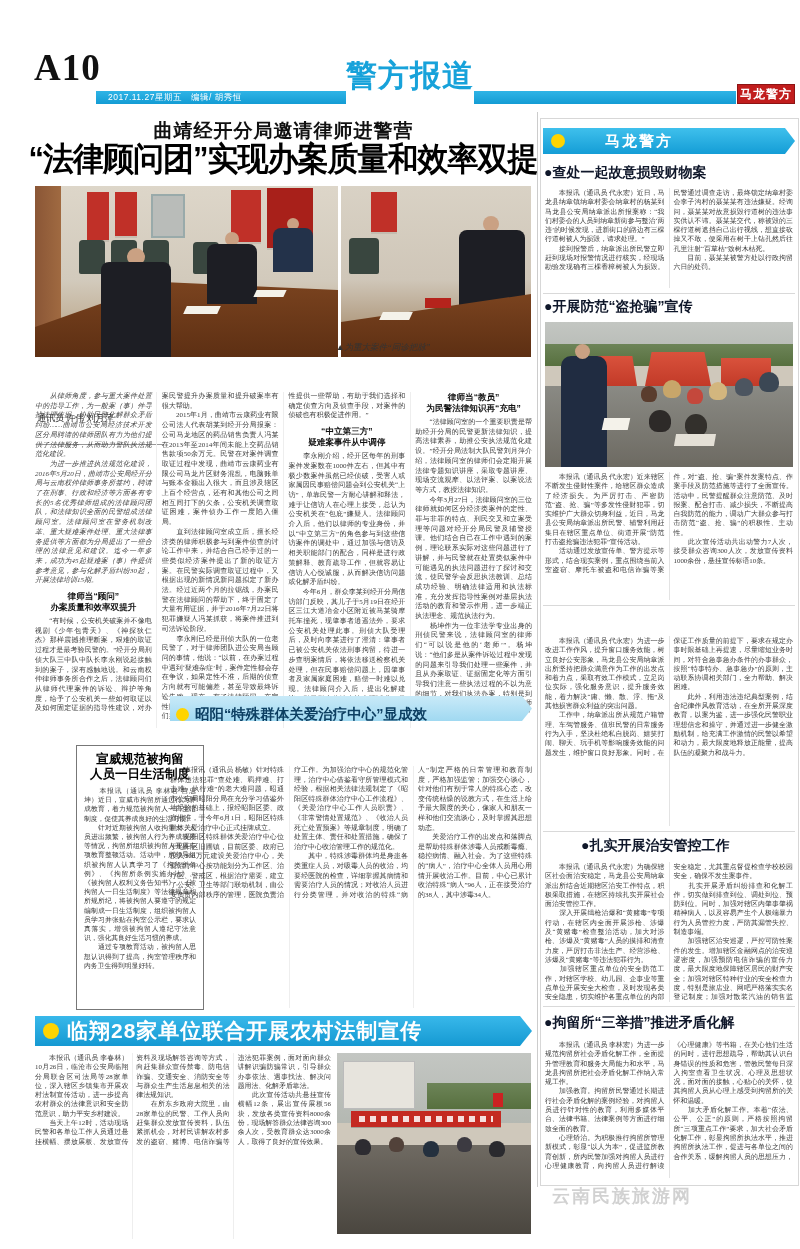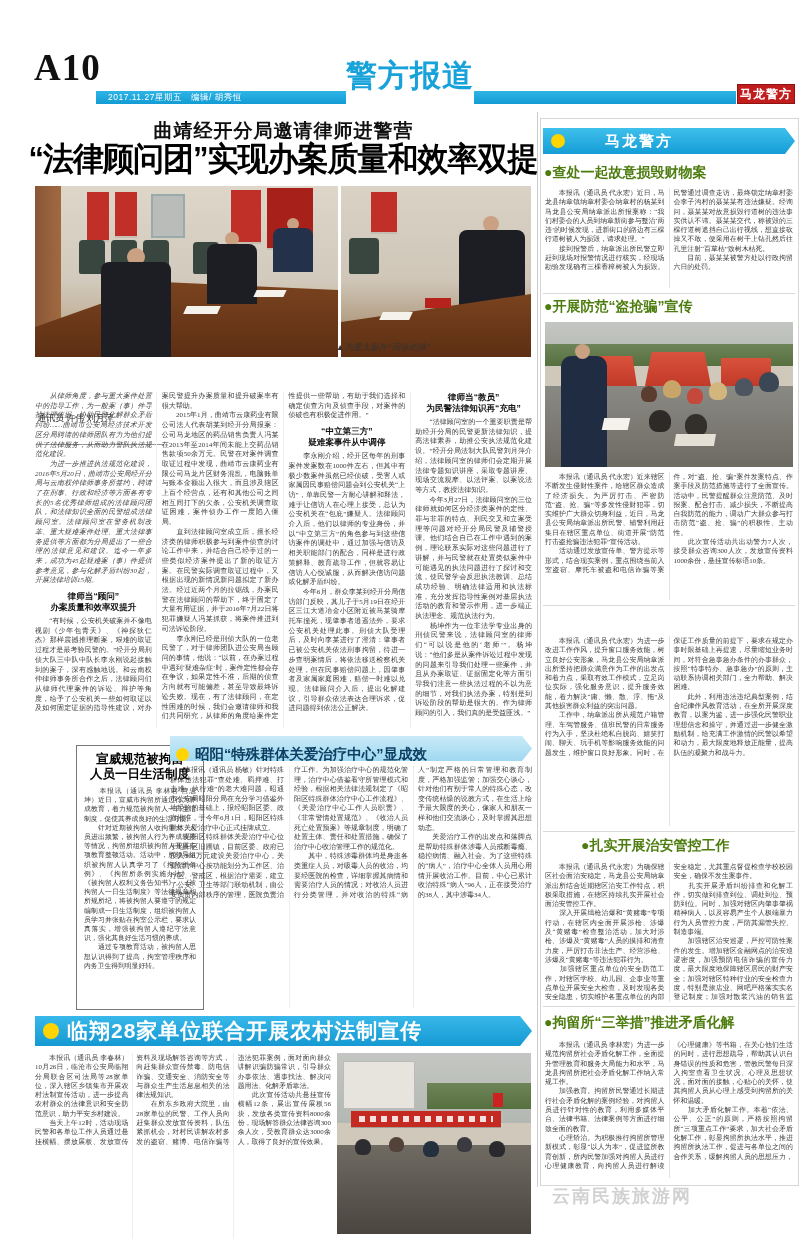--- a/index.html
+++ b/index.html
@@ -34,38 +34,38 @@
   .leadbody .intro{font-style:italic;color:#444;}
   .leadbody .sub{white-space:pre-wrap;text-align:center;font-family:"Liberation Sans",sans-serif;
         font-weight:bold;font-style:normal;font-size:8.6px;line-height:11px;margin:5px 0 4px;color:#111;}
   
   .xwbox{left:35px;top:745px;width:128px;height:265px;border:1px solid #777;box-sizing:border-box;padding:6px 7px;overflow:hidden;margin-left:41px;}
   .xwtitle{white-space:pre-wrap;text-align:center;font-family:"Liberation Sans",sans-serif;font-weight:bold;font-size:12.5px;line-height:15px;color:#000;margin-bottom:4px;}
   .xwbody{white-space:pre-wrap;font-size:6.8px;line-height:9.2px;text-align:justify;color:#3a3a3a;}
   
   .banner{display:flex;align-items:center;font-family:"Liberation Sans",sans-serif;font-weight:bold;}
   .dot{border-radius:50%;background:#ffd400;flex:0 0 auto;}
-  .zybanner{left:170px;top:736px;width:362px;height:36px;background:linear-gradient(#c9eaf8,#8ed1ee);
+  .zybanner{left:170px;top:696px;width:362px;height:36px;background:linear-gradient(#c9eaf8,#8ed1ee);
         clip-path:polygon(0 0,352px 0,362px 12.5px,352px 25px,0 25px);color:#0d3f62;font-size:14.5px;}
   .zybanner .dot{width:13px;height:13px;margin:0 6px 0 6px;}
   .zybody{left:170px;top:766px;width:362px;height:242px;column-count:3;column-gap:10px;column-rule:1px solid #eee;
         white-space:pre-wrap;font-size:7px;line-height:9.6px;text-align:justify;color:#3a3a3a;overflow:hidden;}
   .lxbanner{left:35px;top:1016px;width:497px;height:30px;background:linear-gradient(#38b8ea,#1599d2);
         clip-path:polygon(0 0,485px 0,497px 15px,485px 30px,0 30px);color:#fff;font-size:21px;letter-spacing:1px;}
   .lxbanner .dot{width:16px;height:16px;margin:0 8px 0 8px;}
   .lxbody{left:35px;top:1053px;width:296px;height:186px;column-count:3;column-gap:8px;column-rule:1px solid #eee;
         white-space:pre-wrap;font-size:6.9px;line-height:9.3px;text-align:justify;color:#3a3a3a;overflow:hidden;}
   .photo4{left:337px;top:1053px;width:194px;height:181px;}
   
   .vrule{left:537px;top:112px;width:1px;height:1075px;background:#ccc;}
   .railbox{left:540px;top:118px;width:257px;height:1066px;border:1px solid #d7d7d7;}
   .mlbanner{left:543px;top:128px;width:252px;height:26px;background:linear-gradient(#3fc0ec,#149dd6);
         clip-path:polygon(0 0,242px 0,252px 13px,242px 26px,0 26px);color:#fff;font-size:15px;letter-spacing:2px;gap:34px;}
   .mlbanner .dot{width:14px;height:14px;margin:0 6px 0 8px;}
-  .atitle{left:544px;width:250px;font-family:"Liberation Sans",sans-serif;font-weight:bold;font-size:14px;color:#4d7c0f;}
+  .atitle{left:544px;width:250px;font-family:"Liberation Sans",sans-serif;font-weight:bold;font-size:14px;color:#0f172a;}
   .abody{left:545px;width:248px;column-count:2;column-gap:9px;column-rule:1px solid #e3e3e3;
         white-space:pre-wrap;font-size:6.9px;line-height:9.3px;text-align:justify;color:#3a3a3a;overflow:hidden;}
   .photo3{left:545px;top:322px;width:248px;height:145px;}
   .rule{height:1px;background:#d9d9d9;left:543px;width:252px;}
   .wm{left:552px;width:246px;text-align:left;font-family:"Liberation Sans",sans-serif;font-weight:bold;
         color:#cdcdcd;opacity:.9;letter-spacing:2px;}
   .wm1{top:1184px;font-size:18px;}
   .wm2{top:1214px;font-size:24px;letter-spacing:1px;margin-top:46px;}
   
   .ph{position:absolute;}

